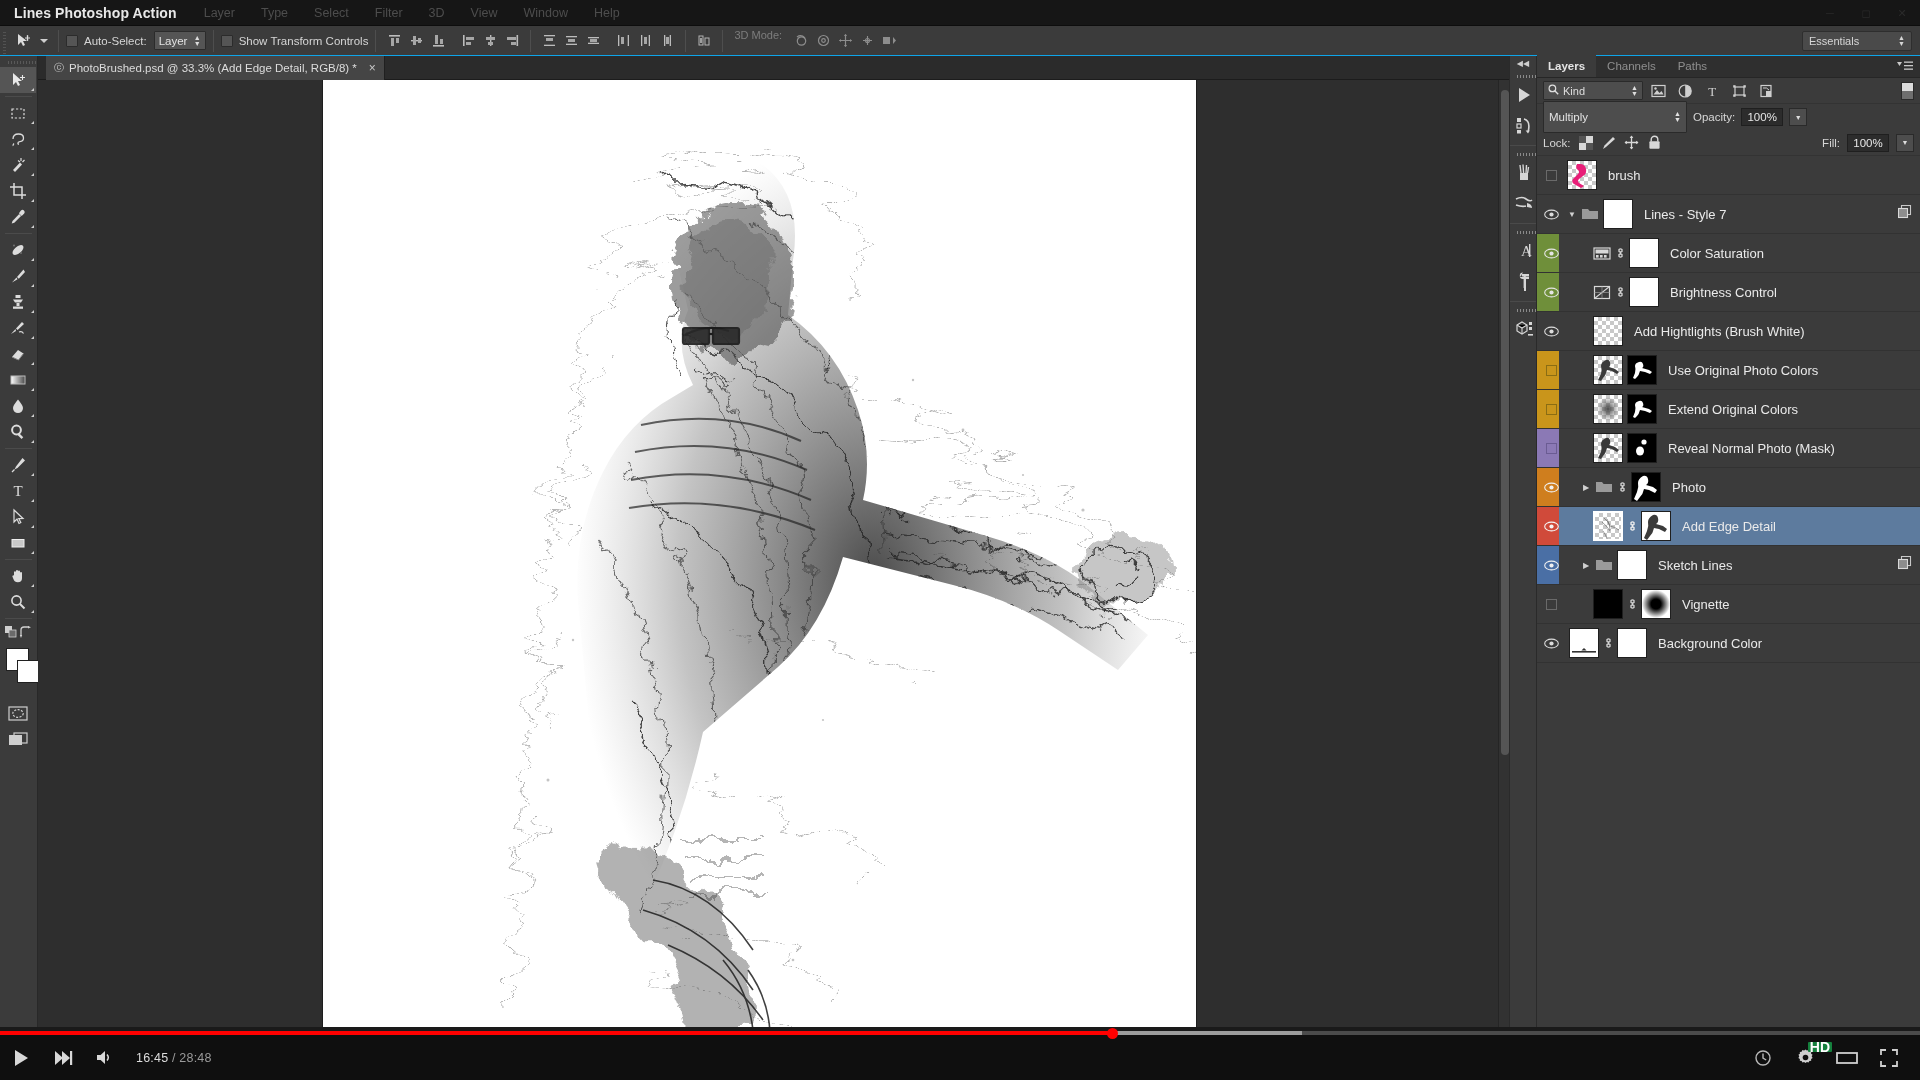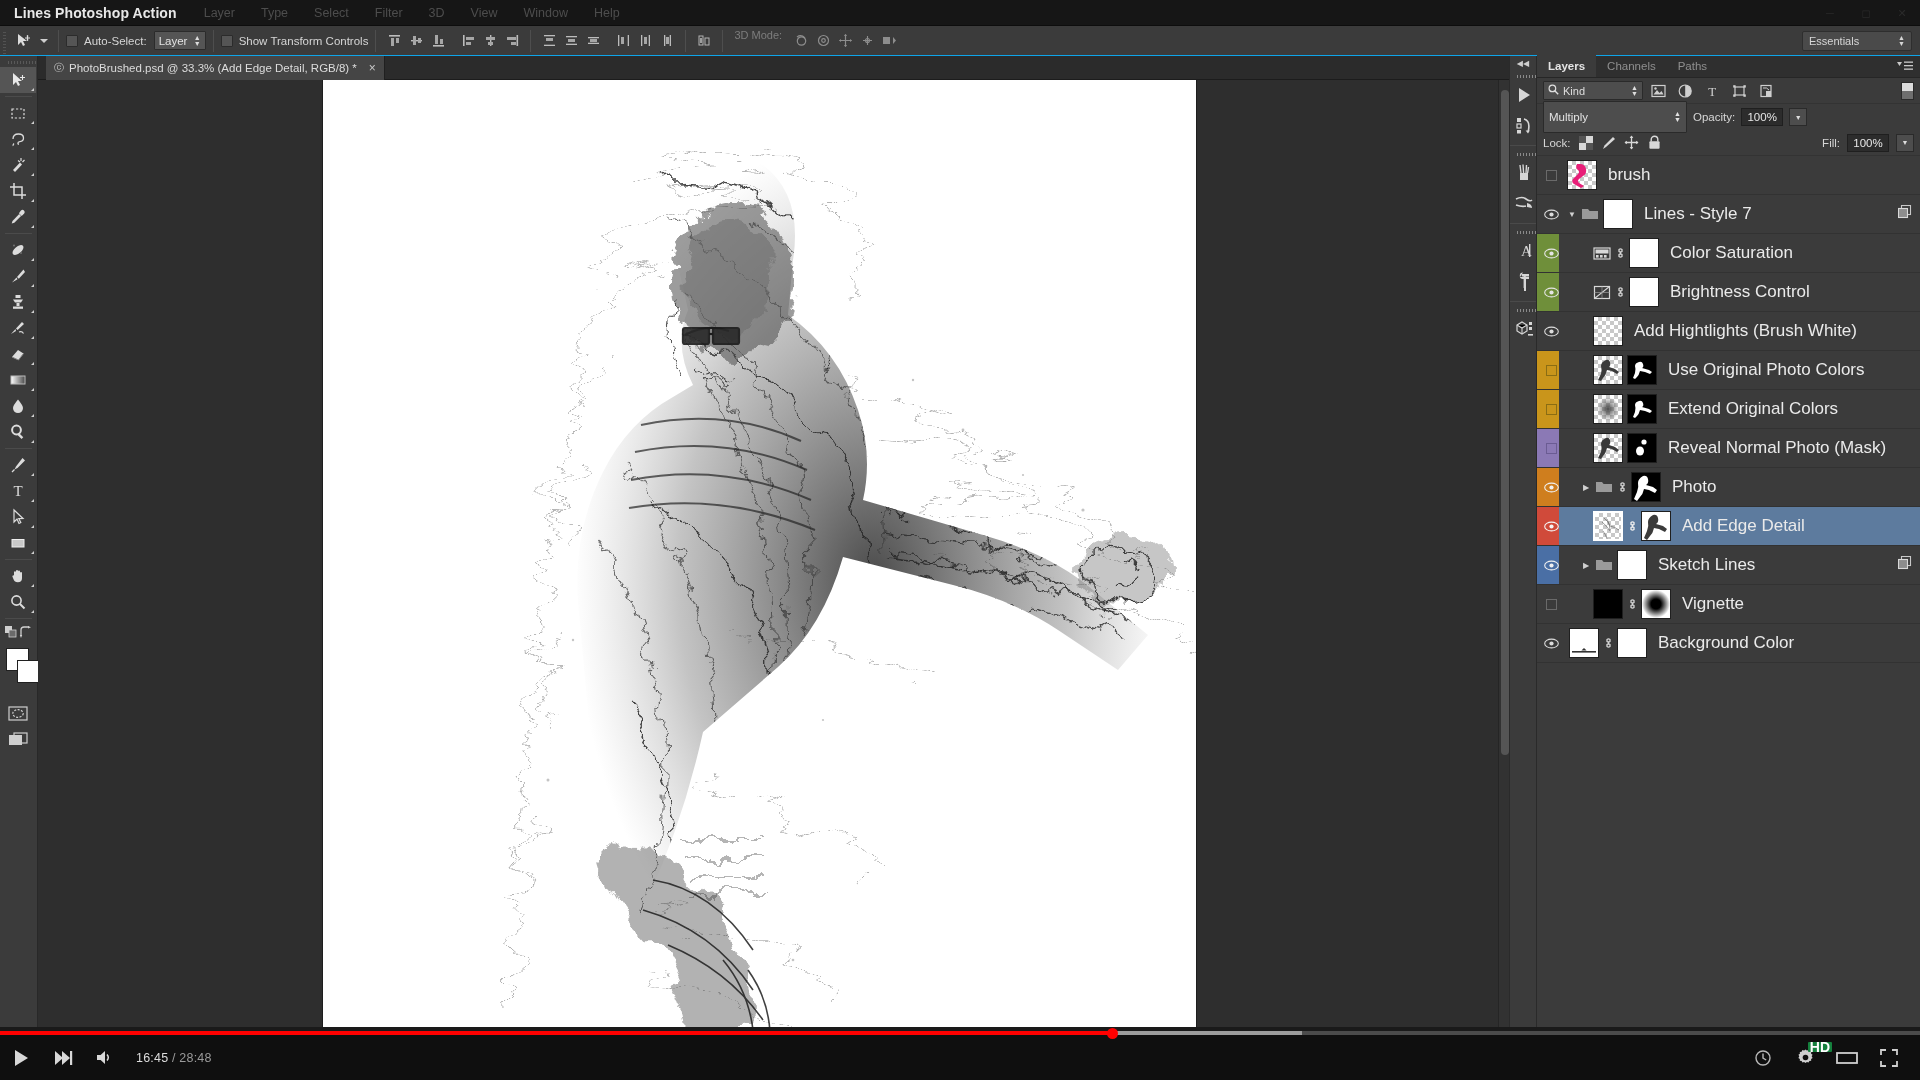--- a/index.html
+++ b/index.html
@@ -182,21 +182,21 @@
     width:30px; height:30px; border:1px solid #1f1f1f; flex:0 0 30px; margin:0 2px; position:relative; overflow:hidden;
   }
   .thumb-box.sel { border:2px solid #ffffff; }
   .checker {
     background-image:
       linear-gradient(45deg,#c8c8c8 25%,transparent 25%,transparent 75%,#c8c8c8 75%),
       linear-gradient(45deg,#c8c8c8 25%,transparent 25%,transparent 75%,#c8c8c8 75%);
     background-size:8px 8px; background-position:0 0,4px 4px; background-color:#ffffff;
   }
   .link-ic { width:14px; display:flex;align-items:center;justify-content:center;flex:0 0 14px;color:#d5d5d5;}
-  .layer-name { margin-left:9px; color:#eaeaea; font-size:17px; white-space:nowrap; overflow:hidden;}
+  .layer-name { margin-left:9px; color:#eaeaea; font-size:13px; white-space:nowrap; overflow:hidden;}
   .layer-name.italic { font-style:italic; }
   .row-right { margin-left:auto; margin-right:8px; display:flex; align-items:center; gap:6px; color:#cfcfcf;}
   .colorbar { position:absolute; left:0; top:0; width:22px; height:100%; }
 
   
   .ytbar { position:absolute; left:0; bottom:0; width:1920px; height:49px; background:#0f0f0f; }
   .yt-progress { position:absolute; left:0; top:0; width:1920px; height:4px; background:rgba(255,255,255,.25);}
   .yt-loaded { position:absolute; left:0; top:0; height:4px; width:1302px; background:rgba(255,255,255,.45);}
   .yt-played { position:absolute; left:0; top:0; height:4px; width:1114px; background:#ff0000;}
   .yt-knob { position:absolute; left:1107px; top:-3px; width:11px; height:11px; border-radius:50%; background:#ff0000;}

